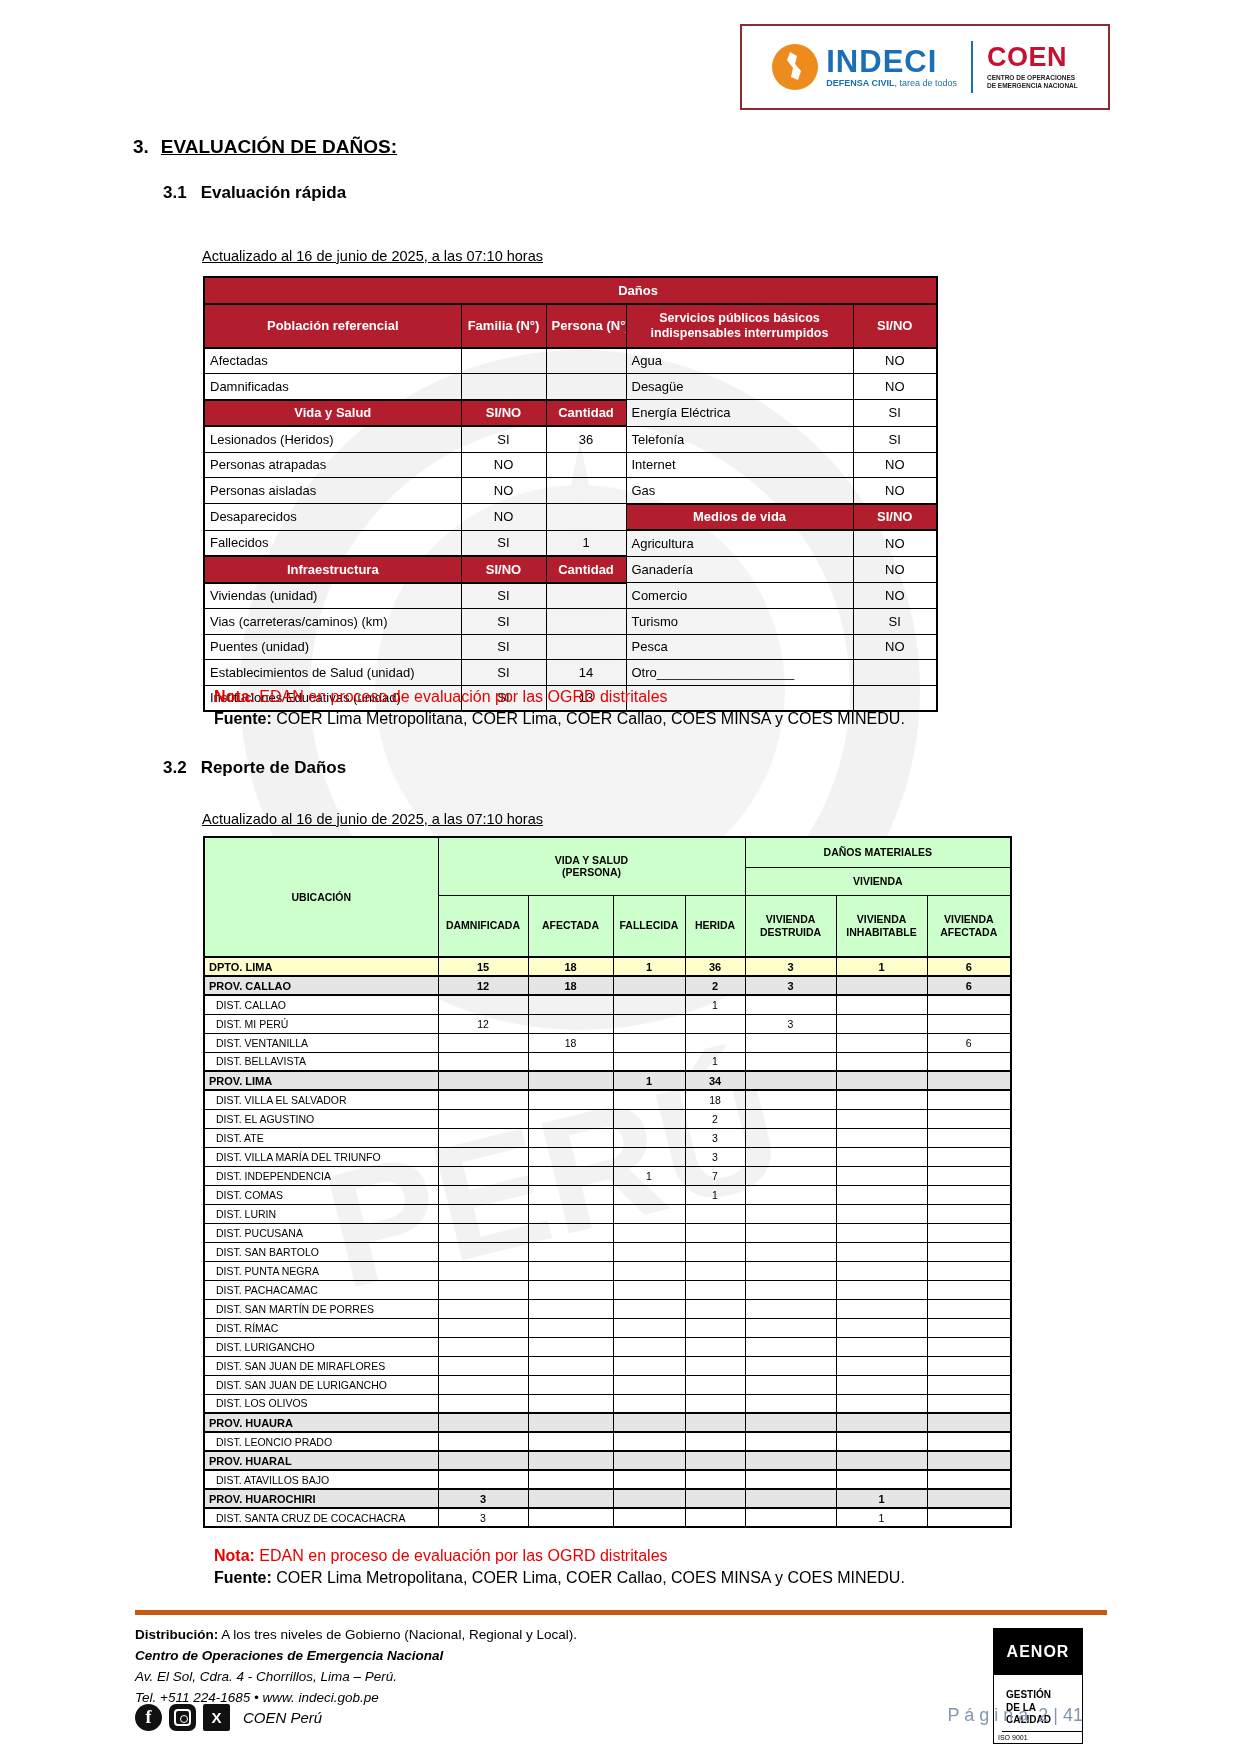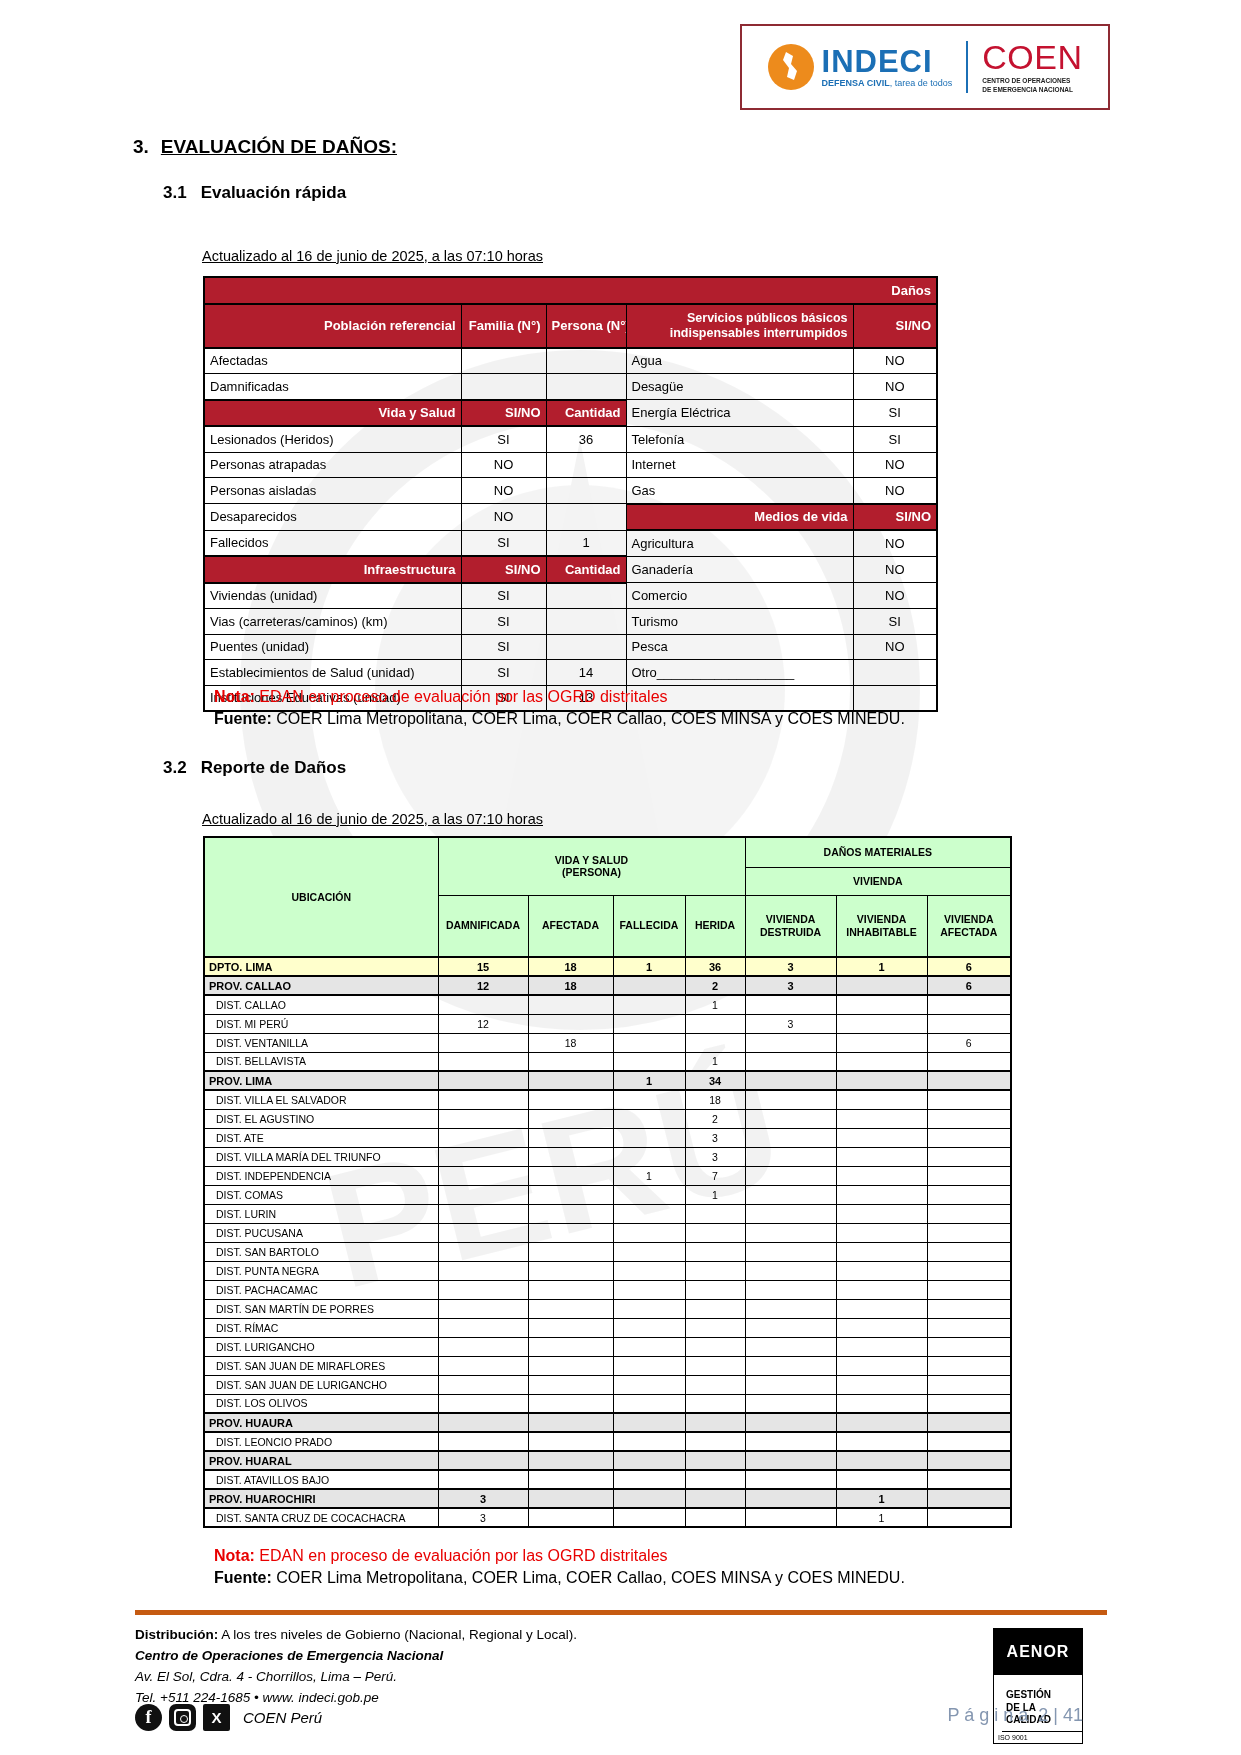--- a/index.html
+++ b/index.html
@@ -12,35 +12,35 @@
             background:#fff;display:flex;align-items:center;justify-content:center;gap:14px;}
   .indeci-group{display:flex;align-items:center;gap:8px;}
   .indeci-seal{width:46px;height:46px;border-radius:50%;background:#ED8B1C;position:relative;flex:0 0 auto;}
   .indeci-seal svg{position:absolute;left:0;top:0;}
   .indeci-texts{display:flex;flex-direction:column;line-height:1;}
   .indeci-name{color:#1B6FB5;font-weight:bold;font-size:31px;letter-spacing:1px;}
   .indeci-tag{font-size:9px;color:#1B6FB5;margin-top:2px;white-space:nowrap;}
   .indeci-tag .b{font-weight:bold;margin-top:8px;}
   .logo-divider{width:2px;height:52px;background:#1B6FB5;}
   .coen-group{display:flex;flex-direction:column;line-height:1;}
-  .coen-name{color:#C41230;font-weight:normal;font-size:34px;letter-spacing:.5px;}
+  .coen-name{color:#C41230;font-weight:bold;font-size:27px;letter-spacing:.5px;}
   .coen-sub{font-size:6.5px;font-weight:bold;color:#222;margin-top:3px;line-height:1.25;}
   
   .h3{position:absolute;left:133px;top:136px;font-size:19px;font-weight:bold;}
   .h3 .num{margin-right:12px;}
   .h3 .t{text-decoration:underline;}
   .hsub{position:absolute;font-size:17px;font-weight:bold;}
   .hsub .num{margin-right:14px;}
   .updated{position:absolute;left:202px;font-size:14.5px;text-decoration:underline;}
   
   .t1{position:absolute;left:203px;top:276px;width:733px;border-collapse:collapse;table-layout:fixed;
       font-size:13px;z-index:1;border:2px solid #000;}
   .t1 td{border:1px solid #000;padding:0 5px;height:24.5px;vertical-align:middle;overflow:hidden;
          white-space:nowrap;background:transparent;}
-  .t1 td.red{background:#B21E2D;color:#fff;font-weight:bold;text-align:right;border-top-width:2px;border-bottom-width:2px;}
+  .t1 td.red{background:#B21E2D;color:#fff;font-weight:bold;text-align:center;border-top-width:2px;border-bottom-width:2px;}
   .t1 td.lbl{text-align:left;}
   .t1 td.v{text-align:center;}
   .t1 td.wrap{white-space:normal;line-height:1.15;font-size:12.5px;}
   .t1 td.danos{padding-left:140px;}
   
   .t2{position:absolute;left:203px;top:836px;width:807px;border-collapse:collapse;table-layout:fixed;
       font-size:11px;z-index:1;border:2px solid #000;}
   .t2 td{border:1px solid #000;padding:0 4px;vertical-align:middle;overflow:hidden;white-space:nowrap;}
   .t2 td.hc{background:#CCFFCC;font-weight:bold;text-align:center;font-size:10.5px;white-space:normal;line-height:1.2;}
   .t2 tbody tr{height:19px;}

